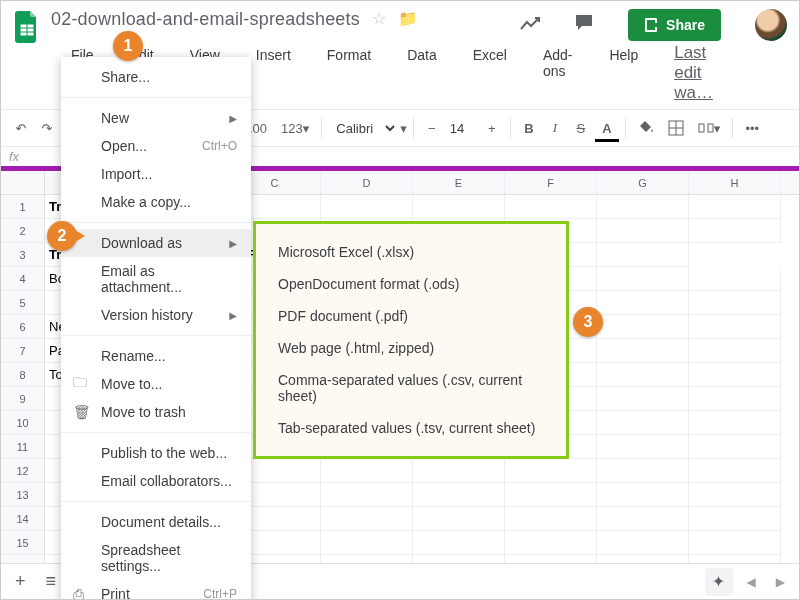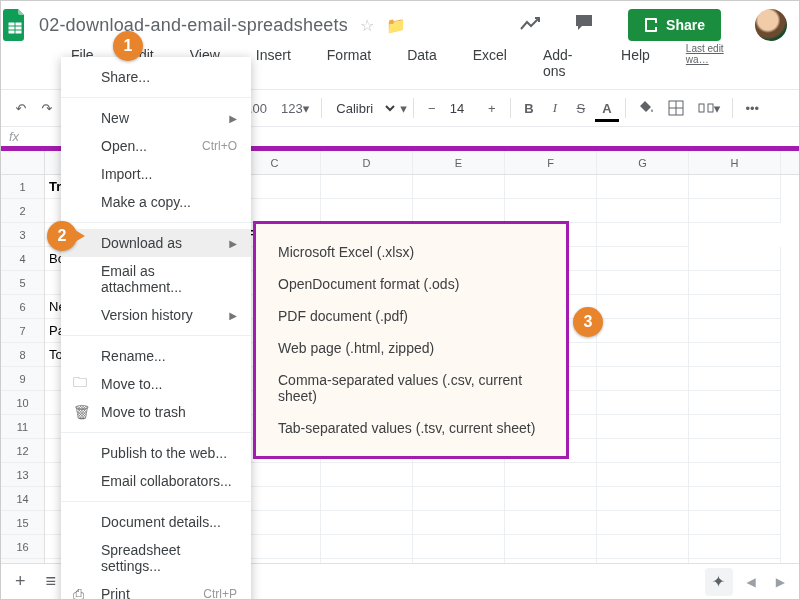--- a/index.html
+++ b/index.html
@@ -1,32 +1,32 @@
 <!DOCTYPE html>
 <html><head>
 <meta charset="utf-8">
 <style>
 * { box-sizing: border-box; margin: 0; padding: 0; font-family: Arial, sans-serif; }
 body { width: 800px; height: 600px; overflow: hidden; background: #fff; position: relative; border: 1px solid #ccc; }
 
 
-.header { display: flex; align-items: center; padding: 8px 12px 0 0; height: 40px; }
+.header { display: flex; align-items: flex-start; padding: 8px 12px 0 12px; height: 40px; }
 .logo { width: 28px; height: 36px; margin-right: 10px; display: flex; align-items: center; justify-content: center; }
 .logo svg { width: 24px; height: 32px; }
 .doc-title { font-size: 18px; color: #5f6368; letter-spacing: 0.2px; }
 .star-icon, .folder-icon { margin-left: 12px; color: #c0c0c0; font-size: 16px; }
 .header-right { margin-left: auto; display: flex; align-items: center; gap: 34px; }
 .trend-icon, .comment-icon { color: #5f6368; font-size: 18px; }
 .share-btn { background: #1a8e3e; color: #fff; border: none; padding: 8px 16px; border-radius: 4px; font-size: 14px; font-weight: 600; display: flex; align-items: center; gap: 8px; cursor: pointer; }
 .avatar { width: 32px; height: 32px; border-radius: 50%; background: radial-gradient(circle at 40% 35%, #f0cda8 0 35%, #6b4a30 45% 60%, #164a2c 70%); }
 
 
 .menubar { display: flex; align-items: flex-start; padding: 2px 62px 6px 62px; gap: 20px; font-size: 14px; color: #3c4043; }
 .menubar span.menu-item { padding: 4px 8px; cursor: pointer; }
-.menubar .last-edit { margin-left: 8px; color: #5f6368; text-decoration: underline; font-size: 10px; }
+.menubar .last-edit { margin-left: 8px; color: #5f6368; text-decoration: underline; font-size: 17px; }
 
 
 .toolbar { display: flex; align-items: center; padding: 4px 8px; border-top: 1px solid #e8eaed; border-bottom: 1px solid #e8eaed; height: 38px; gap: 2px; color: #5f6368; font-size: 13px; }
 .tb-btn { padding: 4px 6px; cursor: pointer; display: flex; align-items: center; justify-content: center; min-width: 24px; }
 .tb-sep { width: 1px; height: 20px; background: #e0e0e0; margin: 0 4px; }
 .tb-select { border: none; background: transparent; font-size: 13px; color: #3c4043; padding: 2px 4px; }
 .tb-select.font-name { width: 70px; }
 .tb-select.font-size { width: 32px; }
 .icon-bold { font-weight: bold; }
 .icon-italic { font-style: italic; font-family: serif; }
@@ -55,21 +55,21 @@
 
 
 .file-menu { position: absolute; left: 60px; top: 56px; width: 190px; background: #fff; box-shadow: 0 2px 10px rgba(0,0,0,0.25); padding: 6px 0; font-size: 14px; color: #3c4043; z-index: 20; }
 .file-menu .mi { padding: 6px 14px 6px 40px; position: relative; cursor: pointer; display: flex; justify-content: space-between; align-items: center; }
 .file-menu .mi .shortcut { color: #999; font-size: 12px; }
 .file-menu .mi .icon-slot { position: absolute; left: 12px; color: #757575; font-size: 14px; }
 .file-menu .mi .arrow { color: #757575; font-size: 10px; }
 .file-menu hr { border: none; border-top: 1px solid #eceff1; margin: 6px 0; }
 .file-menu .mi.highlight { background: #eeeeee; }
 
-.submenu { position: absolute; left: 252px; top: 220px; width: 316px; background: #fff9f3; border: 3px solid #a21caf; padding: 12px 0; font-size: 14px; color: #3c4043; z-index: 21; }
+.submenu { position: absolute; left: 252px; top: 220px; width: 316px; background: #fff9f3; border: 3px solid #84cc16; padding: 12px 0; font-size: 14px; color: #3c4043; z-index: 21; }
 .submenu .smi { padding: 8px 22px; cursor: pointer; }
 
 
 .anno { position: absolute; width: 30px; height: 30px; border-radius: 50%; background: #e8842b; color: #fff; font-weight: bold; font-size: 16px; display: flex; align-items: center; justify-content: center; z-index: 30; box-shadow: 0 1px 3px rgba(0,0,0,0.3); }
 .anno.a1 { left: 112px; top: 30px; }
 .anno.a2 { left: 46px; top: 220px; }
 .anno.a2::after { content: ''; position: absolute; right: -8px; top: 9px; border-left: 10px solid #e8842b; border-top: 6px solid transparent; border-bottom: 6px solid transparent; }
 .anno.a3 { left: 572px; top: 306px; }
 
 

